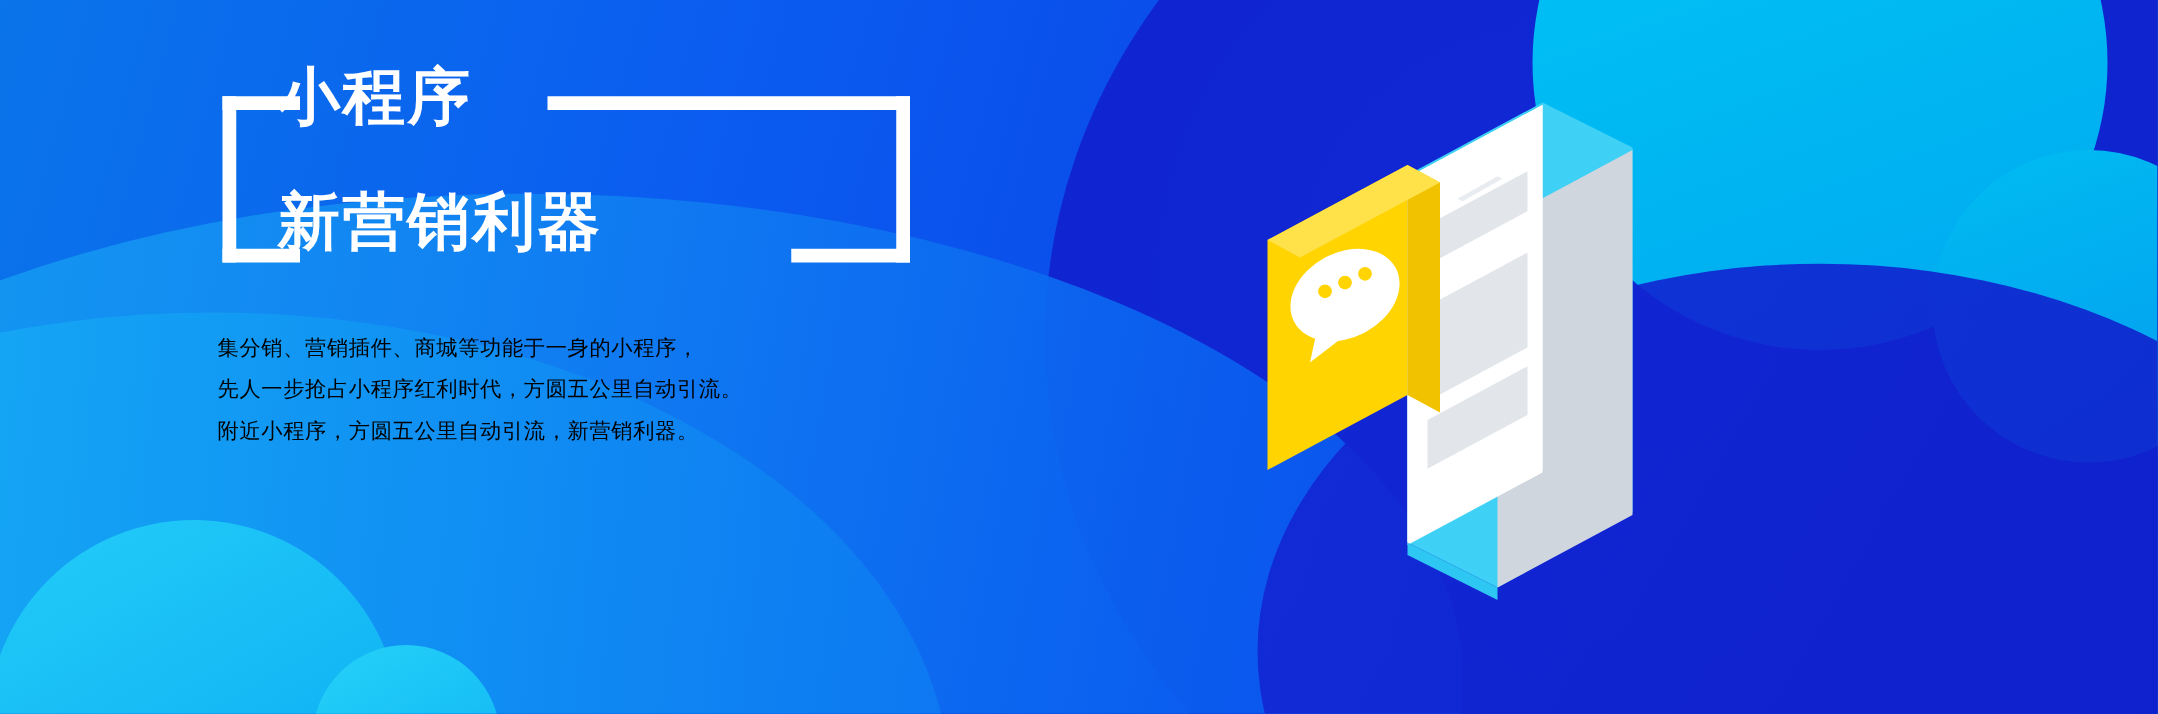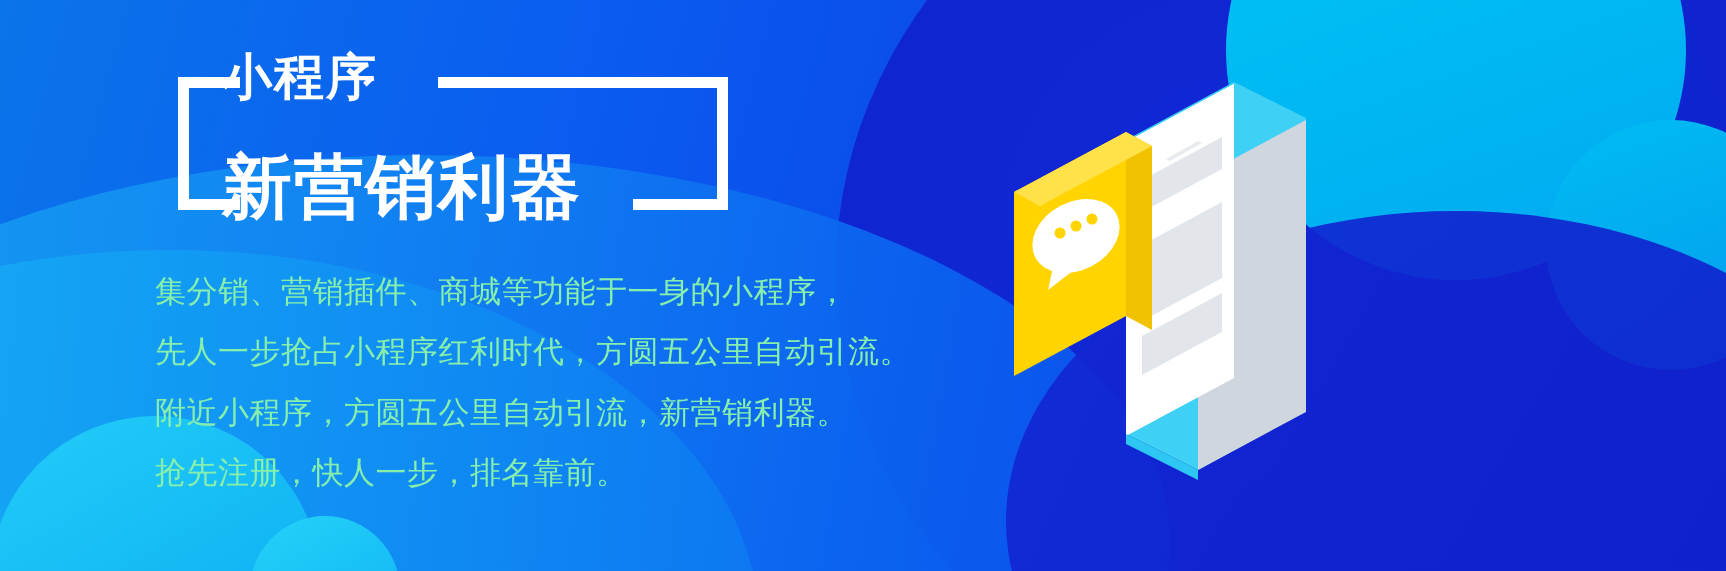--- a/index.html
+++ b/index.html
@@ -119,36 +119,37 @@
     line-height: 1;
   }
   .headline-1 {
     left: 222px;
     top: 52px;
     font-size: 50px;
   }
   .headline-2 {
     left: 222px;
     top: 152px;
-    font-size: 70px;
+    font-size: 50px;
   }
 
   .body-copy {
     position: absolute;
     left: 155px;
     top: 262px;
     width: 820px;
   }
   .body-line {
-    color: #86efac;
-    font-size: 31px;
+    color: #000000;
+    font-size: 17px;
     line-height: 1.95;
     letter-spacing: 0.5px;
     white-space: nowrap;
     font-weight: 400;
+    margin-left: 19px;
   }
 
   
   .illustration {
     position: absolute;
     right: 330px;
     top: 40px;
     width: 420px;
     height: 500px;
     z-index: 6;
@@ -181,21 +182,20 @@
       <div class="hf-line hf-bot-b"></div>
     </div>
 
     <div class="headline-1">小程序</div>
     <div class="headline-2">新营销利器</div>
 
     <div class="body-copy">
       <div class="body-line">集分销、营销插件、商城等功能于一身的小程序，</div>
       <div class="body-line">先人一步抢占小程序红利时代，方圆五公里自动引流。</div>
       <div class="body-line">附近小程序，方圆五公里自动引流，新营销利器。</div>
-      <div class="body-line">抢先注册，快人一步，排名靠前。</div>
     </div>
   </div>
 
   <div class="illustration">
     <svg width="420" height="500" viewBox="0 0 420 500" xmlns="http://www.w3.org/2000/svg">
 
       <g>
         <path d="M150 100 L258 42 L330 78 L330 370 L222 430 L150 394 Z" fill="#3fd0f5"></path>
       </g>
 

